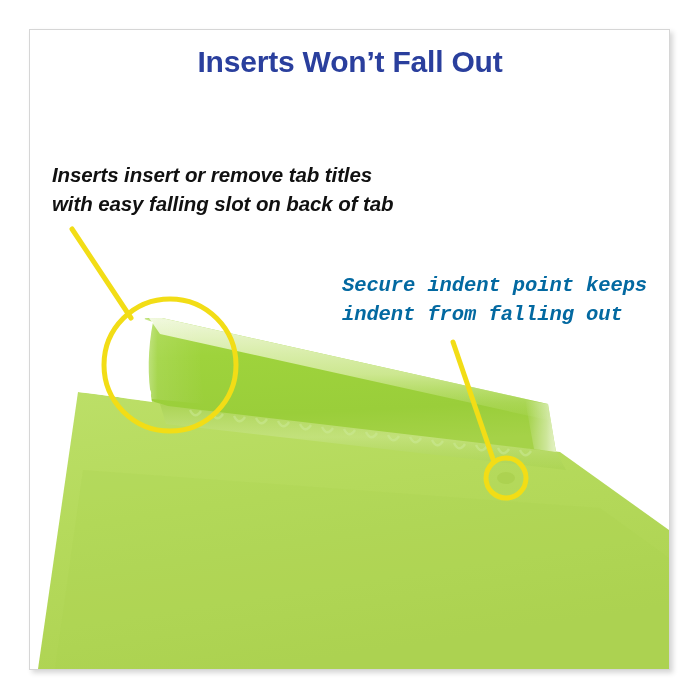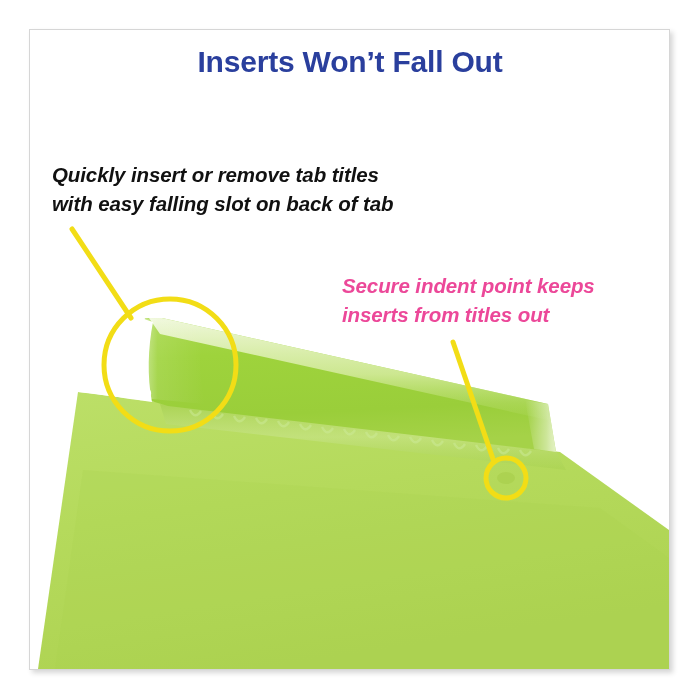--- a/index.html
+++ b/index.html
@@ -179,22 +179,22 @@
 
     <g fill="none" stroke="#f2dd16" stroke-width="5" stroke-linecap="round">
       <circle cx="506" cy="478" r="20"></circle>
       <line x1="453" y1="342" x2="494" y2="462"></line>
     </g>
   </svg>
 
   <div id="headline" style="color: rgb(42, 63, 157);">Inserts Won’t Fall Out</div>
 
   <div class="annot" id="annot-left" style="color: rgb(17, 17, 17);">
-    <span class="line">Quickly insert or remove tab titles</span>
+    <span class="line">Inserts insert or remove tab titles</span>
     <span class="line">with easy falling slot on back of tab</span>
   </div>
 
-  <div class="annot" id="annot-right" style="color: #ec4899;">
+  <div class="annot" id="annot-right" style="color: #0369a1; font-family: Liberation Mono, monospace;">
     <span class="line">Secure indent point keeps</span>
-    <span class="line">inserts from titles out</span>
+    <span class="line">indent from falling out</span>
   </div>
 
 </div>
 
 </body></html>

